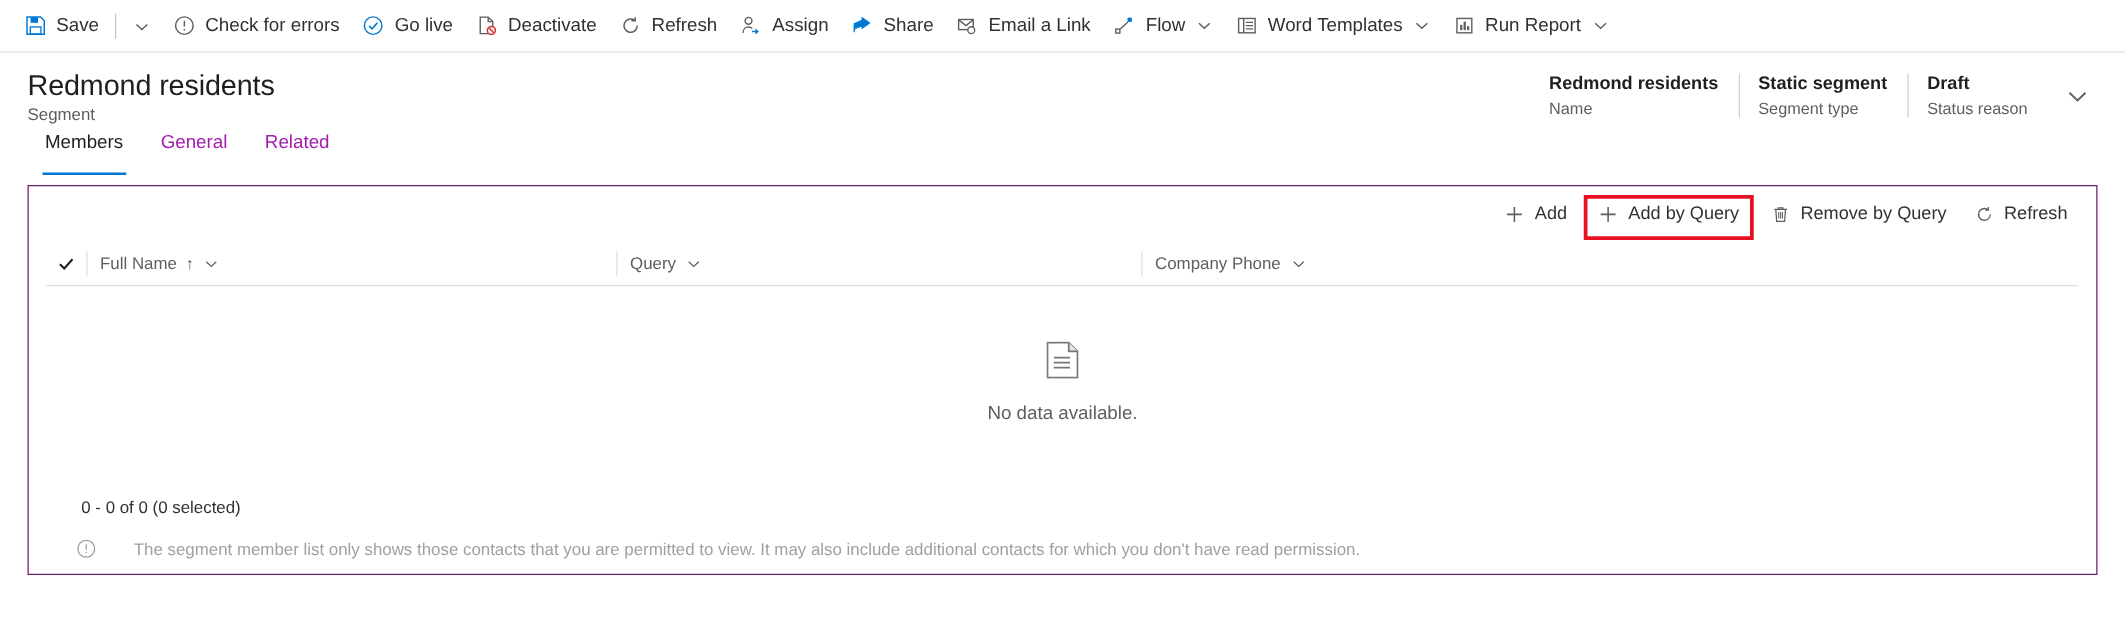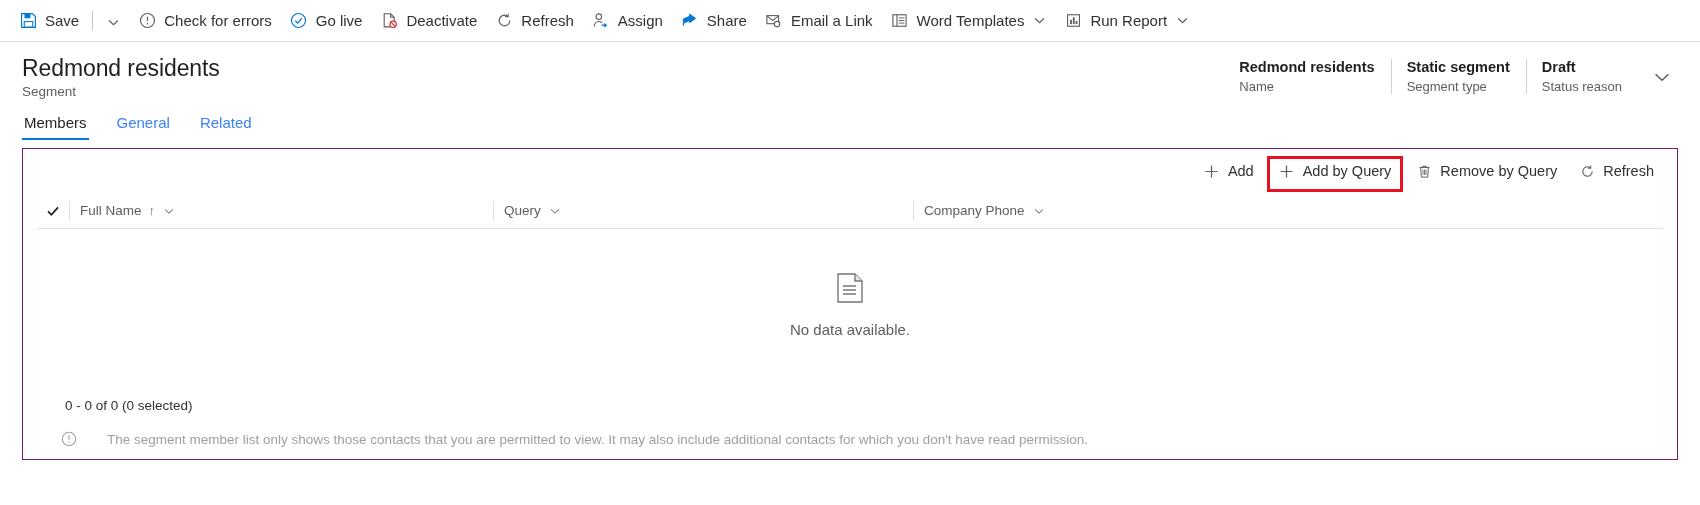--- a/index.html
+++ b/index.html
@@ -127,28 +127,28 @@
     justify-content: center;
     width: 32px;
     height: 32px;
     margin-left: 8px;
     margin-top: 4px;
   }
 
   
   .tabs {
     display: flex;
-    align-items: flex-end;
     padding: 0 22px;
     height: 36px;
     box-sizing: border-box;
+    margin-left: 12px;
   }
   .tab {
     font-size: 15px;
-    color: #3b82f6;
+    color: #a21caf;
     padding: 0 2px 7px 2px;
     margin-right: 26px;
     position: relative;
     cursor: default;
     line-height: 20px;
   }
   .tab.active { font-weight: 400; color: #201f1e; }
   .tab.active::after {
     content: "";
     position: absolute;
@@ -380,20 +380,35 @@
     <span class="ico">
       <svg width="17" height="17" viewBox="0 0 16 16">
           <rect x="1.8" y="3.4" width="11" height="7.6" fill="none" stroke="#605e5c" stroke-width="1.05"></rect>
           <path d="M1.8 3.7 L7.3 8 L12.8 3.7" fill="none" stroke="#605e5c" stroke-width="1.05"></path>
           <circle cx="11.3" cy="11.4" r="2.6" fill="#fff" stroke="#605e5c" stroke-width="1.05"></circle>
         </svg>
     </span>
     <span class="lbl">Email a Link</span>
   </div>
 
+  <div class="cmd">
+    <span class="ico">
+      <svg width="17" height="17" viewBox="0 0 16 16">
+          <rect x="1.6" y="10.6" width="3" height="3" fill="none" stroke="#605e5c" stroke-width="1.05"></rect>
+          <rect x="10.4" y="2" width="3.2" height="3.2" fill="#0078d4"></rect>
+          <path d="M4.8 10.8 L10.6 5.2" stroke="#605e5c" stroke-width="1.05"></path>
+        </svg>
+    </span>
+    <span class="lbl">Flow</span>
+    <span class="caret-wrap">
+      <svg width="13" height="13" viewBox="0 0 12 12">
+          <path d="M2 4.2 L6 8 L10 4.2" fill="none" stroke="#605e5c" stroke-width="1.1"></path>
+        </svg>
+    </span>
+  </div>
 
   <div class="cmd">
     <span class="ico">
       <svg width="17" height="17" viewBox="0 0 16 16">
           <rect x="1.8" y="2.6" width="12.4" height="10.8" fill="none" stroke="#605e5c" stroke-width="1.05"></rect>
           <path d="M5.6 2.6v10.8" stroke="#605e5c" stroke-width="1.05"></path>
           <path d="M7.2 5.6h5.4M7.2 8h5.4M7.2 10.4h5.4" stroke="#605e5c" stroke-width=".9"></path>
         </svg>
     </span>
     <span class="lbl">Word Templates</span>

